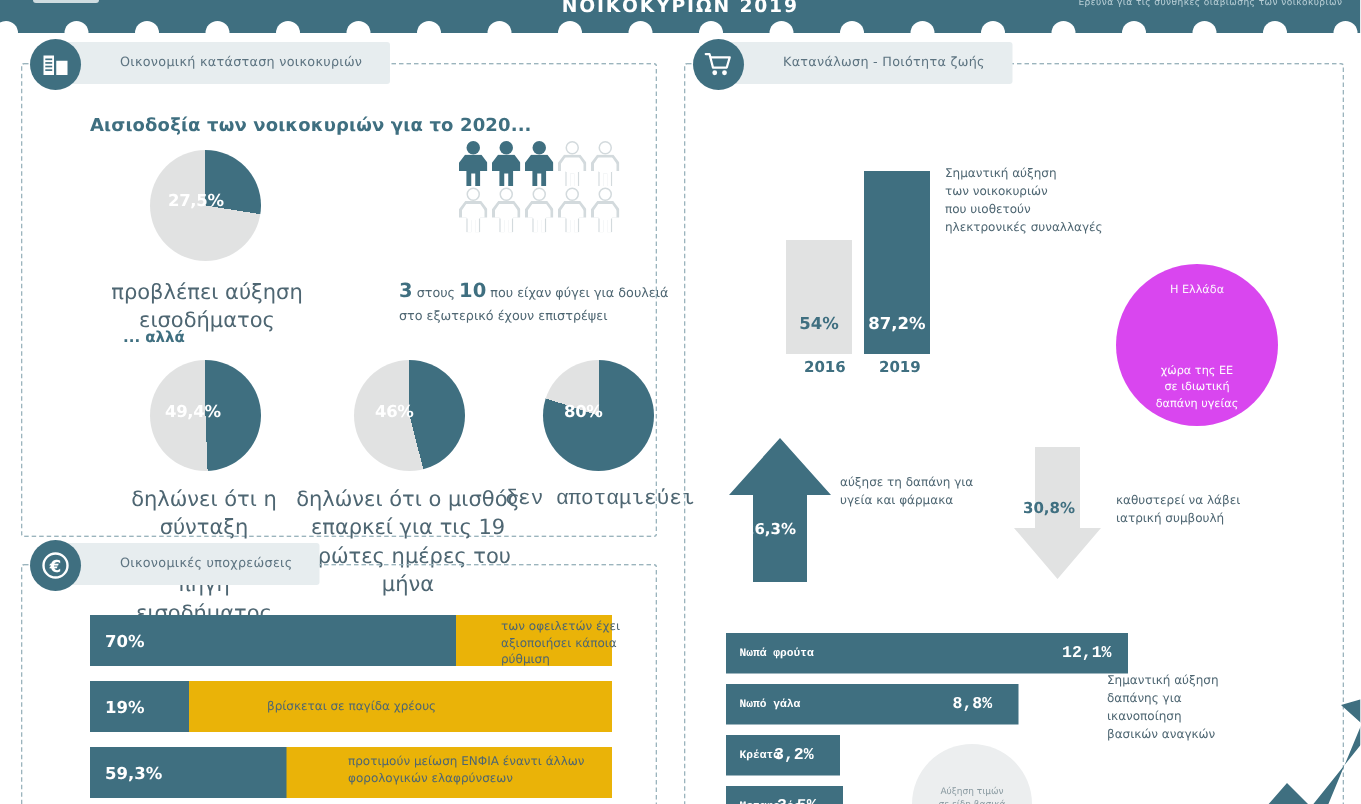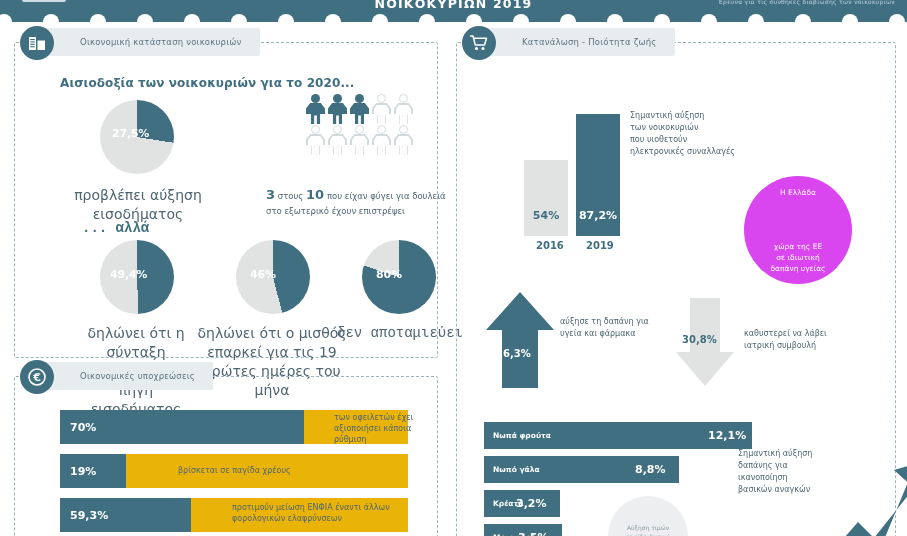--- a/index.html
+++ b/index.html
@@ -57,21 +57,21 @@
     display:flex; align-items:center; justify-content:center;
     z-index:4;
   }
   .panel-icon svg { display:block; }
 
   
   .sec-title {
     position:absolute; color:#3f6f80; font-weight:bold;
     font-size:12px; letter-spacing:.1px;
   }
-  .sub-title { position:absolute; color:#3f6f80; font-weight:bold; font-size:14px;font-family:Liberation Mono, monospace; }
+  .sub-title { position:absolute; color:#3f6f80; font-weight:bold; font-size:10px; }
 
   .pie-wrap { position:absolute; }
   .pie { border-radius:50%; position:relative; }
   .pie-label {
     position:absolute; color:#ffffff; font-weight:bold; font-size:11px;
     letter-spacing:-.2px;
   }
   .cap {
     position:absolute; color:#4e6672; font-size:14px; line-height:1.35;
     text-align:center; width:160px;
@@ -122,21 +122,21 @@
   }
   .cb-top { position:absolute; top:12px; left:0; width:100%; font-size:7.5px; opacity:.95; }
   .cb-num { position:absolute; top:18px; left:0; width:100%; font-size:42px; font-weight:bold; line-height:1; }
   .cb-sup { font-size:14px; vertical-align:super; }
   .cb-bot { position:absolute; top:66px; left:0; width:100%; font-size:7.5px; line-height:1.45; }
 
   .arrow-up, .arrow-down { position:absolute; }
   .arrow-val { position:absolute; color:#ffffff; font-weight:bold; font-size:10px; }
   .arrow-val.dark { color:#3f6f80; }
 
-  .rbar { position:absolute; background:#3f6f80; height:27px; display:flex; align-items:center; }
+  .rbar { position:absolute; background:#3f6f80; height:27px; display:flex; align-items:center;font-family:Liberation Mono, monospace; }
   .rbar-name { color:#fff; font-weight:bold; font-size:7.5px; padding-left:9px; }
   .rbar-pct { position:absolute; color:#fff; font-weight:bold; font-size:11px; }
 
   .bubble {
     position:absolute; width:80px; height:80px; border-radius:50%;
     background:#eceeef; color:#8a9aa1; font-size:6px; line-height:1.5;
     display:flex; align-items:center; justify-content:center; text-align:center;
     padding:0 8px;
   }
   .big-arrow { position:absolute; }

